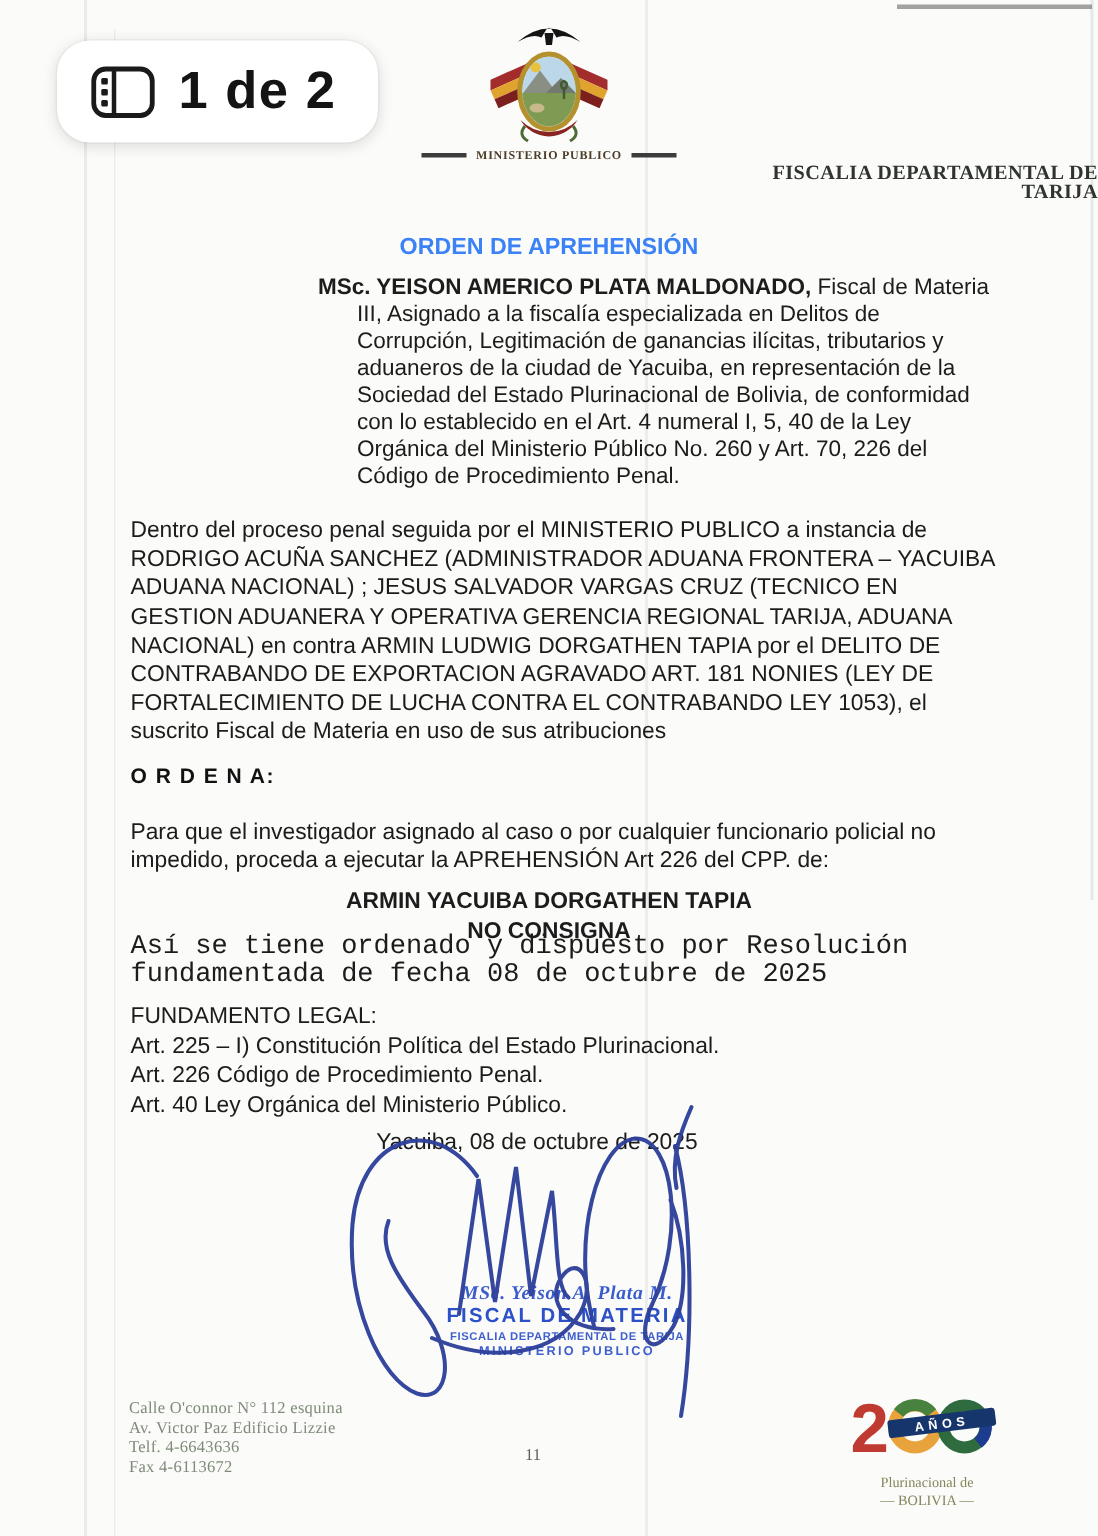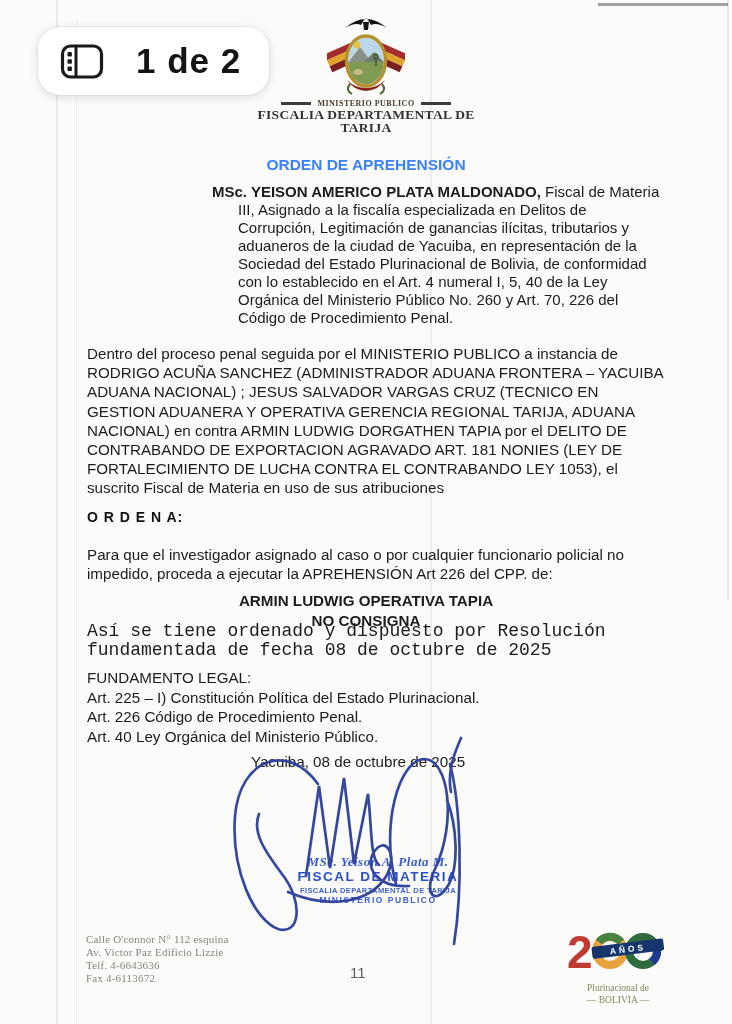--- a/index.html
+++ b/index.html
@@ -14,41 +14,41 @@
   .artifact { position:absolute; pointer-events:none; }
   .v1 { left:56px; top:0; width:2px; height:1024px; background:rgba(120,120,120,.12); }
   .v2 { left:76px; top:20px; width:1px; height:1004px; background:rgba(120,120,120,.10); }
   .v3 { left:430px; top:0; width:2px; height:1024px; background:rgba(120,120,120,.10); }
   .v4 { left:727px; top:0; width:2px; height:600px; background:rgba(120,120,120,.14); }
   .h1 { left:598px; top:3px; width:130px; height:3px; background:rgba(90,90,90,.55); }
 
   
   .pill {
     position:absolute; left:38px; top:27px; height:68px;
-    display:flex; align-items:center; gap:32px;
+    display:flex; align-items:center; gap:15px;
     padding:0 28px 0 22px;
     background:#ffffff; border-radius:22px;
     box-shadow:0 2px 10px rgba(0,0,0,.14), 0 0 0 1px rgba(0,0,0,.03);
     z-index:5;
   }
   .pill-label { font-size:35px; font-weight:600; color:#141414; letter-spacing:1px; }
 
   
   .crest { position:absolute; left:327px; top:14px; z-index:1; }
   .mp-row {
     position:absolute; left:0; top:99px; width:732px;
     display:flex; align-items:center; justify-content:center; gap:6px;
   }
   .mp-row .bar { width:30px; height:3px; background:#3c3c3c; }
   .mp-text {
     font-family:"Liberation Serif", serif; font-weight:bold;
     font-size:8px; letter-spacing:.5px; color:#4c3c28;
   }
   .office {
-    position:absolute; left:0; top:108px; width:732px; text-align:center;
+    position:absolute; left:0; top:108px; width:732px; text-align:right;
     font-family:"Liberation Serif", serif; font-weight:bold;
     font-size:13.5px; line-height:13px; color:#2f342e; letter-spacing:.3px;
   }
 
   .doc-title {
     position:absolute; left:0; top:156px; width:732px; text-align:center;
     font-weight:bold; font-size:15.5px; color:#3b82f6;
   }
 
   .intro {
@@ -91,21 +91,21 @@
   .stamp-office { font-weight:bold; font-size:7.5px; letter-spacing:.4px; margin-top:2px; opacity:.9; }
   .stamp-inst { font-weight:bold; font-size:8.5px; letter-spacing:1.5px; margin-top:1px; opacity:.9; }
 
   .address {
     position:absolute; left:86px; top:933px;
     font-family:"Liberation Serif", serif; font-size:11px; line-height:13px;
     color:#7e8b78; letter-spacing:.2px;
   }
   .page-num {
     position:absolute; left:350px; top:964px;
-    font-family:Liberation Sans, sans-serif; font-size:15px; color:#5c5c5c;
+    font-family:Liberation Serif, serif; font-size:11px; color:#5c5c5c;
   }
 
   .bicent { position:absolute; left:548px; top:926px; width:140px; text-align:center; }
   .bicent-caption {
     font-family:"Liberation Serif", serif; font-size:9.5px; line-height:10.5px;
     color:#85855a; margin-top:1px;
   }
 </style>
 </head>
 <body>
@@ -182,21 +182,21 @@
 
 <div class="caso">
   <div>Dentro del proceso penal seguida por el MINISTERIO PUBLICO a instancia de RODRIGO ACUÑA SANCHEZ (ADMINISTRADOR ADUANA FRONTERA – YACUIBA ADUANA NACIONAL) ; JESUS SALVADOR VARGAS CRUZ (TECNICO EN GESTION ADUANERA Y OPERATIVA GERENCIA REGIONAL TARIJA, ADUANA NACIONAL) en contra ARMIN LUDWIG DORGATHEN TAPIA por el DELITO DE CONTRABANDO DE EXPORTACION AGRAVADO ART. 181 NONIES (LEY DE FORTALECIMIENTO DE LUCHA CONTRA EL CONTRABANDO LEY 1053), el suscrito Fiscal de Materia en uso de sus atribuciones</div>
 </div>
 
 <div class="ordena">O R D E N A:</div>
 
 <div class="order-par">Para que el investigador asignado al caso o por cualquier funcionario policial no impedido, proceda a ejecutar la APREHENSIÓN Art 226 del CPP. de:</div>
 
 <div class="subject">
-  <div>ARMIN LUDWIG OPERATIVA TAPIA</div>
+  <div>ARMIN YACUIBA DORGATHEN TAPIA</div>
   <div>NO CONSIGNA</div>
 </div>
 
 <div class="resolution">Así se tiene ordenado y dispuesto por Resolución fundamentada de fecha 08 de octubre de 2025</div>
 
 <div class="legal">
   <div class="legal-heading">FUNDAMENTO LEGAL:</div>
   <div>Art. 225 – I) Constitución Política del Estado Plurinacional.</div>
   <div>Art. 226 Código de Procedimiento Penal.</div>
   <div>Art. 40 Ley Orgánica del Ministerio Público.</div>

